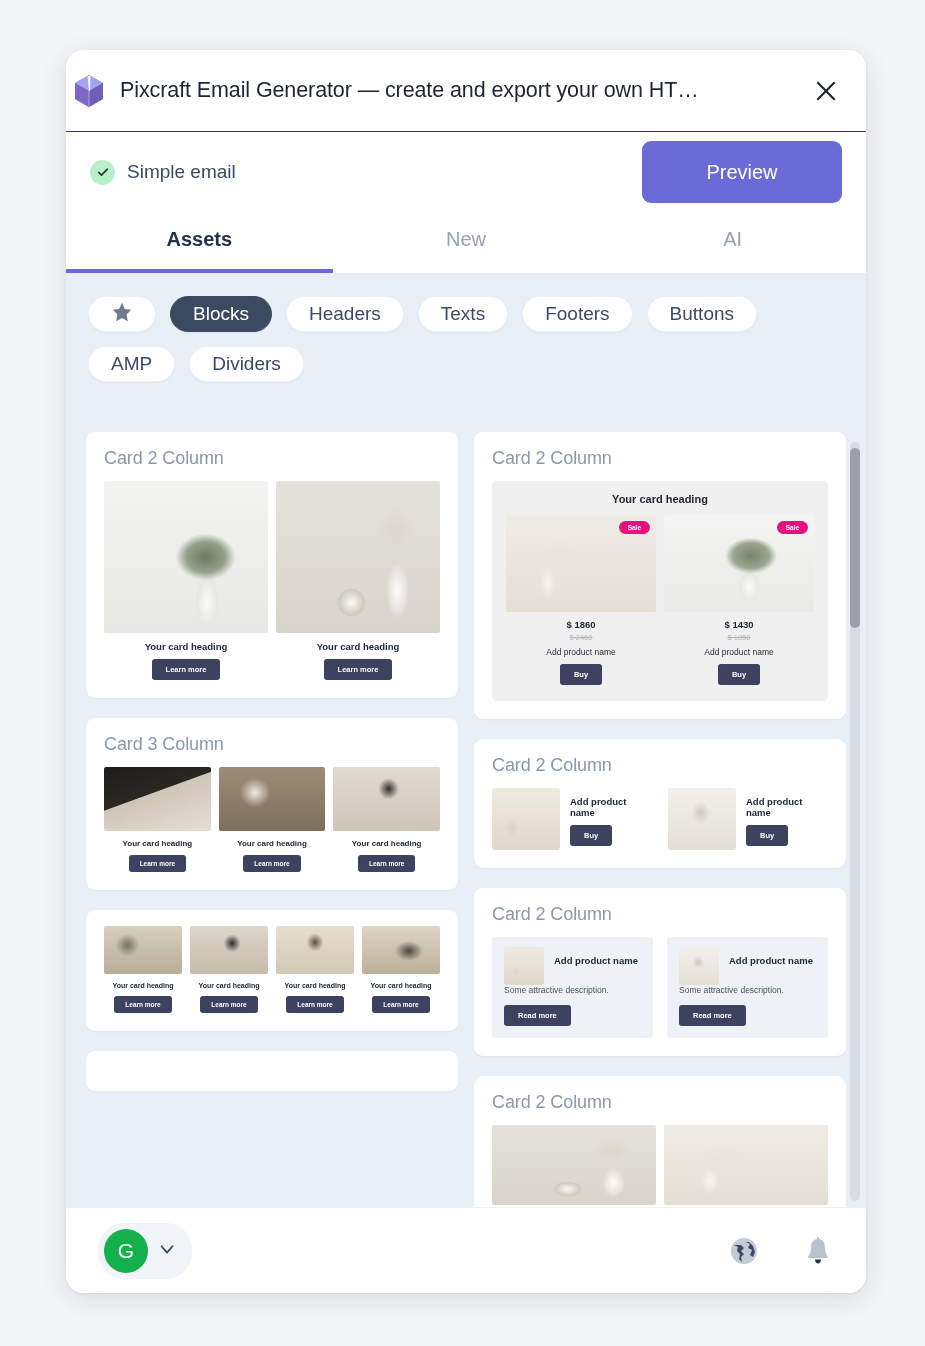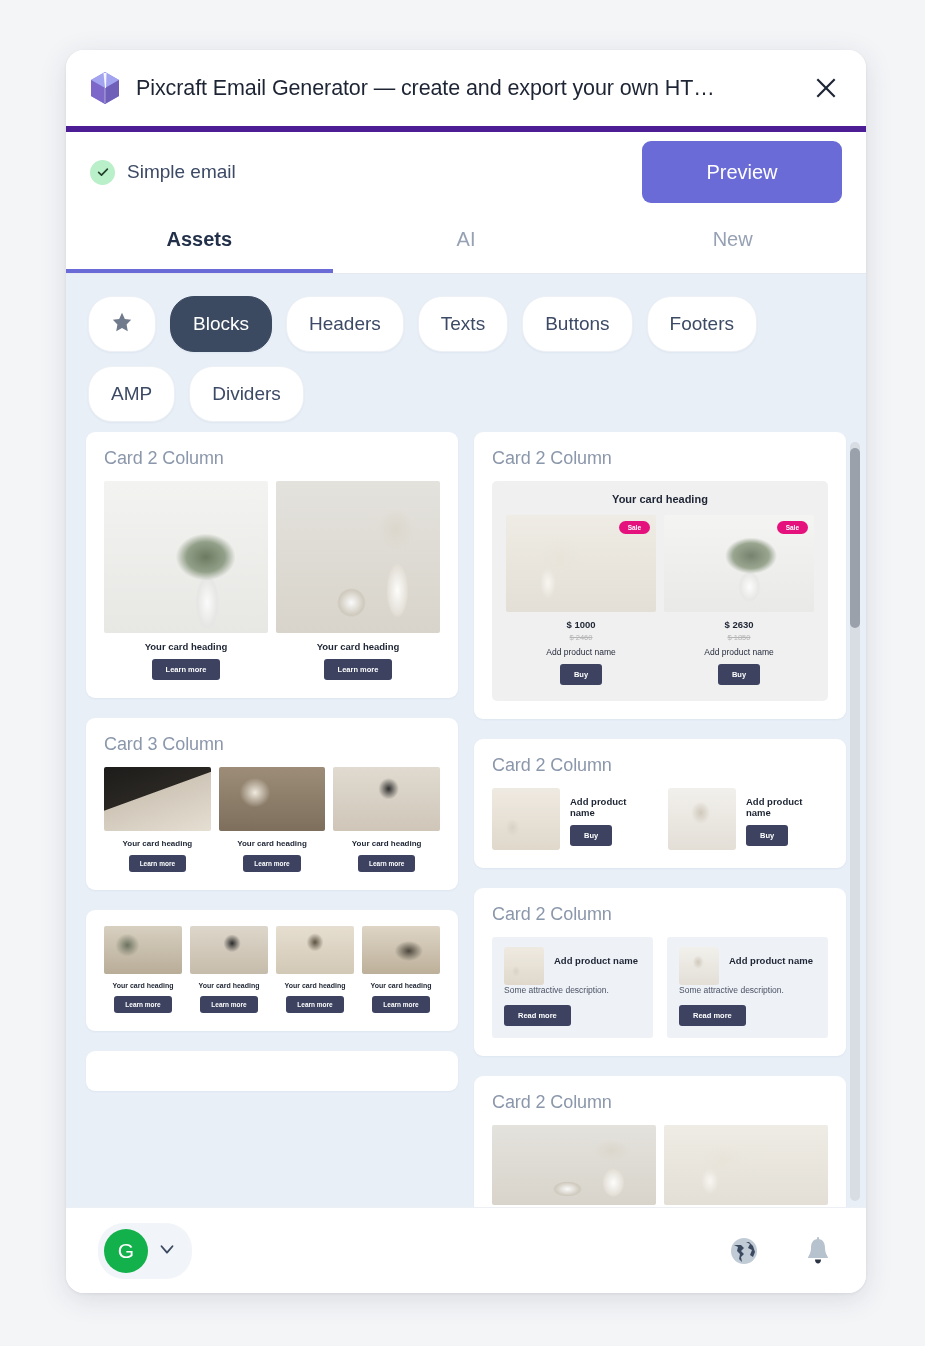--- a/index.html
+++ b/index.html
@@ -20,22 +20,22 @@
     display: flex;
     flex-direction: column;
   }
 
   
   .titlebar {
     height: 82px;
     flex: 0 0 82px;
     display: flex;
     align-items: center;
-    padding: 0 24px 0 24px;
-    border-bottom: 6px solid #4c1d95;
+    padding: 0 24px 0 8px;
+    border-bottom: 1px solid #4c1d95;
     background: #fff;
   }
   .logo-icon { width: 30px; height: 34px; flex: 0 0 30px; margin-right: 16px; }
   .app-title {
     flex: 1 1 auto;
     font-size: 21.5px;
     color: #1d2433;
     white-space: nowrap;
     overflow: hidden;
     letter-spacing: -0.1px;
@@ -105,21 +105,21 @@
     background: #e8eff7;
     position: relative;
     overflow: hidden;
     padding: 0 0 0 0;
   }
   .chips {
     padding: 22px 22px 14px 22px;
     display: flex; flex-wrap: wrap; gap: 14px;
   }
   .chip {
-    height: 56px;
+    height: 36px;
     padding: 0 22px;
     border-radius: 24px;
     background: #ffffff;
     border: 1px solid #edf1f6;
     display: flex; align-items: center; justify-content: center;
     font-size: 19px;
     color: #3d4a66;
     cursor: pointer;
     box-shadow: 0 1px 2px rgba(40,60,90,0.05);
     white-space: nowrap;
@@ -316,39 +316,39 @@
         </svg>
       </span>
       <span class="doc-name">Simple email</span>
     </div>
     <div class="spacer"></div>
     <button class="preview-btn">Preview</button>
   </div>
 
   <div class="tabs">
     <div class="tab active">Assets</div>
+    <div class="tab">New</div>
     <div class="tab">AI</div>
-    <div class="tab">New</div>
   </div>
 
   <div class="content">
 
     <div class="chips">
       <div class="chip star">
         <span>
           <svg viewBox="0 0 24 24" width="22" height="22">
             <polygon points="12,2 15.1,8.6 22,9.5 17,14.6 18.3,22 12,18.5 5.7,22 7,14.6 2,9.5 8.9,8.6" fill="#6f7a8c"></polygon>
           </svg>
         </span>
       </div>
       <div class="chip active">Blocks</div>
       <div class="chip">Headers</div>
       <div class="chip">Texts</div>
+      <div class="chip">Footers</div>
       <div class="chip">Buttons</div>
-      <div class="chip">Footers</div>
       <div class="chip">AMP</div>
       <div class="chip">Dividers</div>
     </div>
 
     <div class="grid-wrap">
       <div class="grid">
 
         <div class="col">
 
           <div class="asset-card">
@@ -421,31 +421,31 @@
           <div class="asset-card">
             <div class="asset-label">Card 2 Column</div>
             <div class="panel-grey">
               <div class="panel-title">Your card heading</div>
               <div class="mini-row">
                 <div class="mini-col">
                   <div class="rel">
                     <div class="mini-img ph ph3" style="height:97px"></div>
                     <span class="sale-badge">Sale</span>
                   </div>
-                  <div class="price">$ 1000</div>
+                  <div class="price">$ 1860</div>
                   <div class="price-old">$ 2460</div>
                   <div class="prod-name">Add product name</div>
                   <div class="mini-btn">Buy</div>
                 </div>
                 <div class="mini-col">
                   <div class="rel">
                     <div class="mini-img ph ph4" style="height:97px"></div>
                     <span class="sale-badge">Sale</span>
                   </div>
-                  <div class="price">$ 2630</div>
+                  <div class="price">$ 1430</div>
                   <div class="price-old">$ 1850</div>
                   <div class="prod-name">Add product name</div>
                   <div class="mini-btn">Buy</div>
                 </div>
               </div>
             </div>
           </div>
 
           <div class="asset-card">
             <div class="asset-label">Card 2 Column</div>

